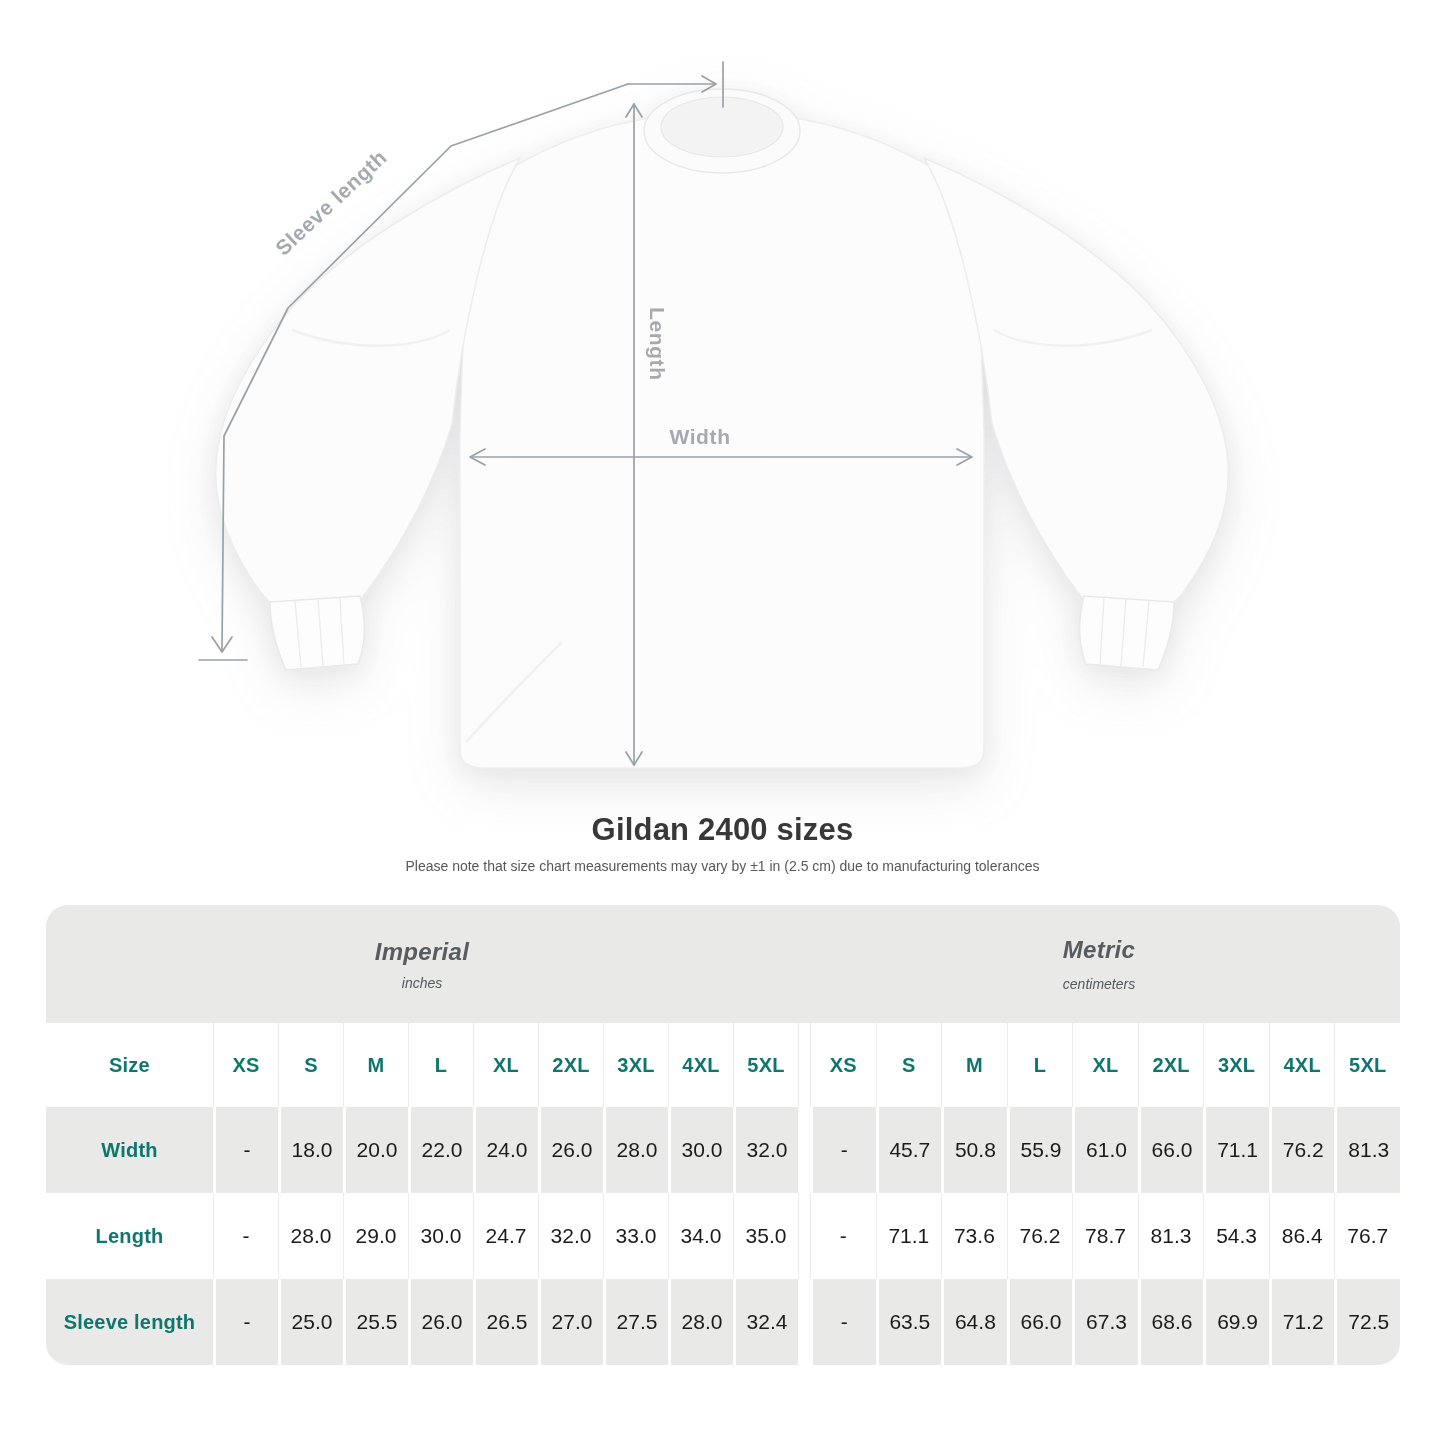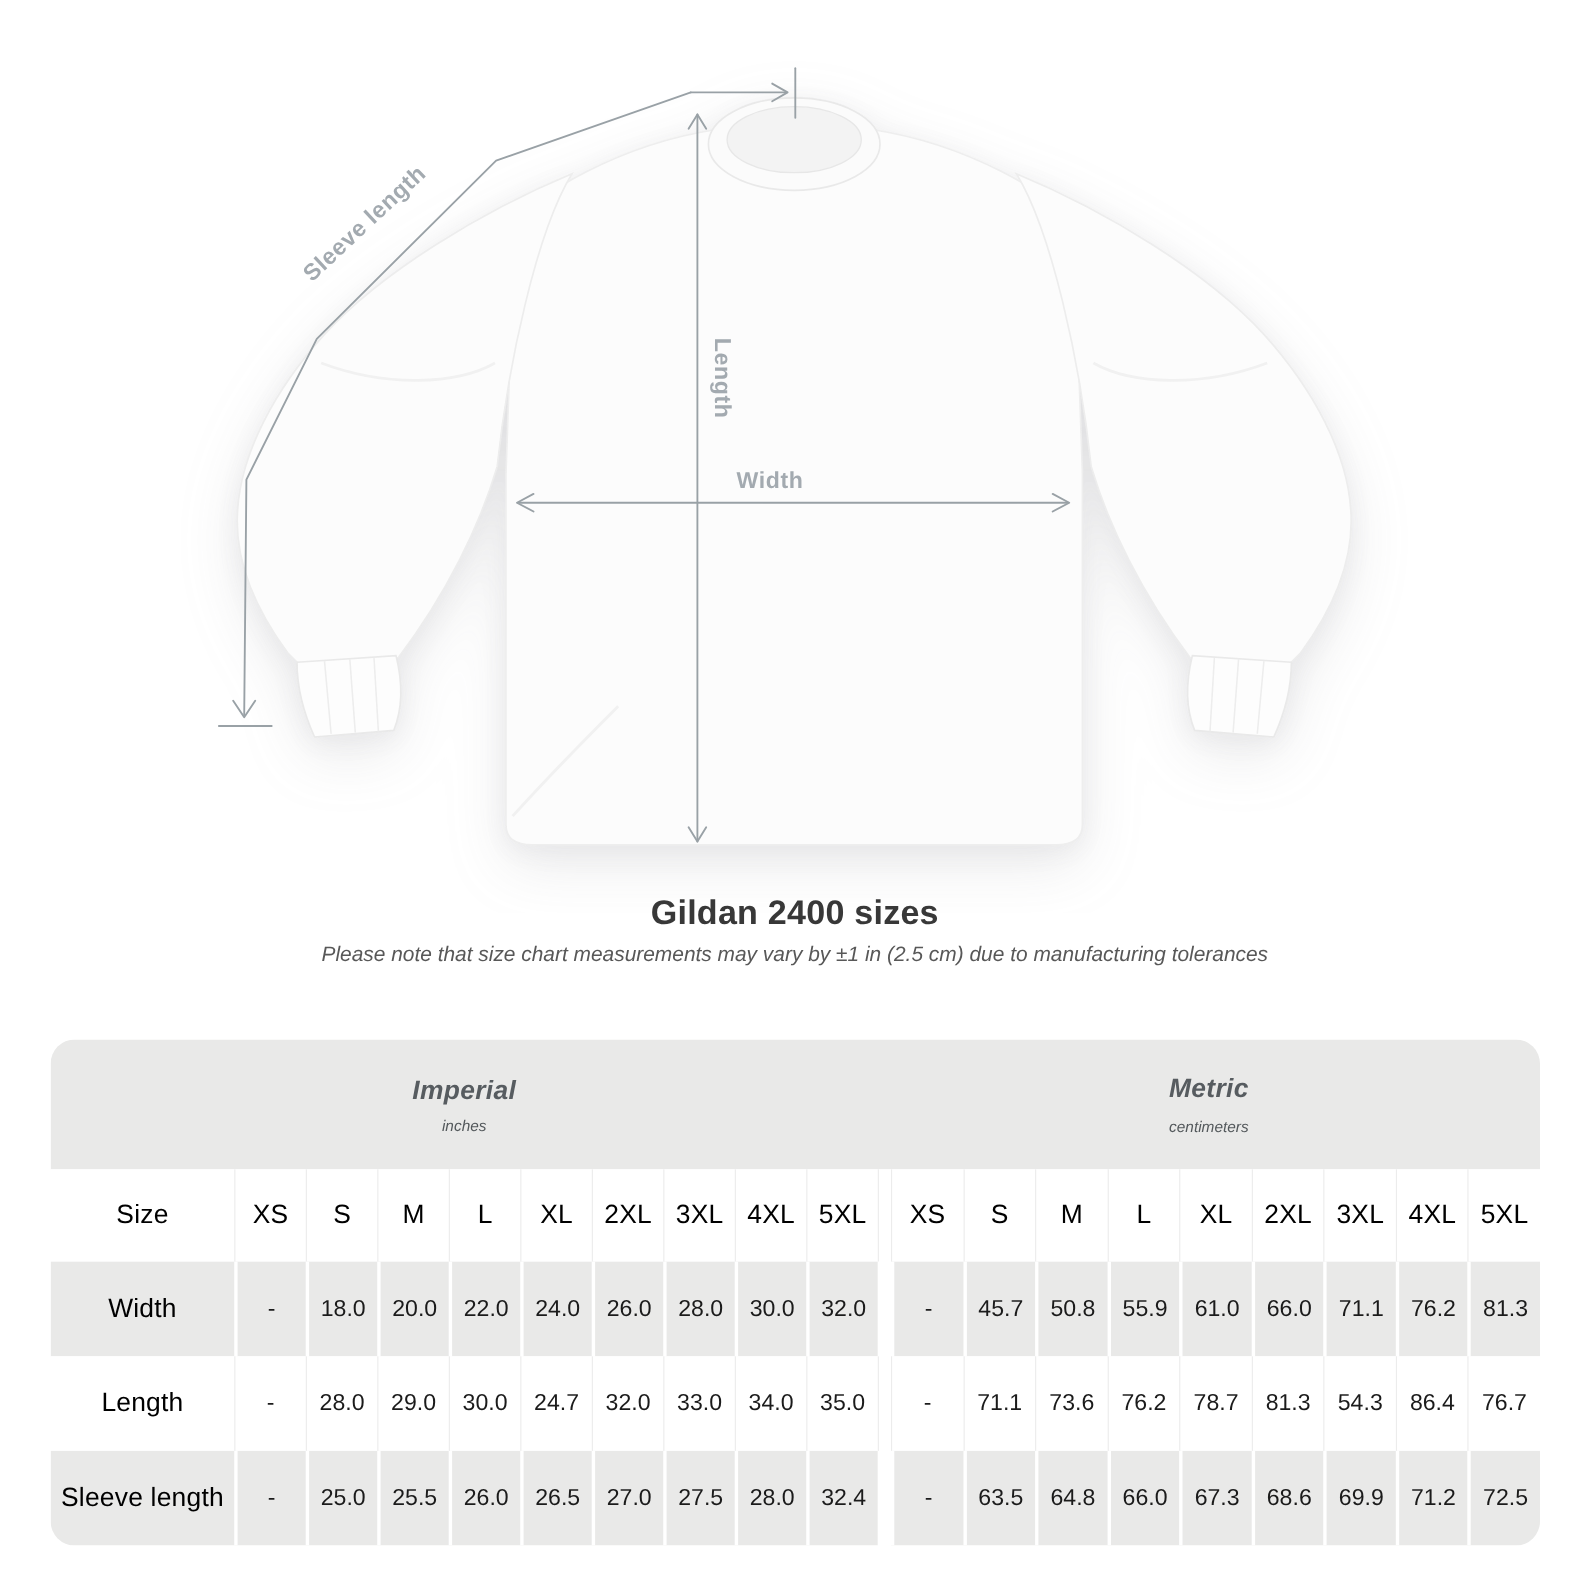--- a/index.html
+++ b/index.html
@@ -8,37 +8,37 @@
     font-family:"Liberation Sans","DejaVu Sans",sans-serif;
   }
   
   #diagram{position:absolute;left:0;top:0;width:1445px;height:830px;}
   .shirt{filter:drop-shadow(0 18px 26px rgba(110,110,118,.14)) drop-shadow(0 4px 10px rgba(120,120,125,.08));}
   .measure-line{stroke:#99a1a6;stroke-width:1.7;fill:none;stroke-linecap:round;stroke-linejoin:round;}
   .measure-label{fill:#a3aab0;font-weight:bold;font-size:21px;letter-spacing:.6px;}
   
   .heading{position:absolute;left:0;top:812px;width:1445px;text-align:center;}
   .heading h1{margin:0;font-size:31px;font-weight:bold;color:#383838;letter-spacing:.2px;}
-  .heading p{margin:10px 0 0 0;font-size:19px;font-style:italic;color:#585858;}
+  .heading p{margin:10px 0 0 0;font-size:14px;color:#585858;}
   
   #size-table{
-    position:absolute;left:46px;top:945px;width:1354px;height:460px;
+    position:absolute;left:46px;top:905px;width:1354px;height:460px;
     border-radius:22px;overflow:hidden;background:#ffffff;
   }
   .band{height:118px;background:#e9e9e8;display:flex;}
   .band-half{display:flex;flex-direction:column;align-items:center;justify-content:center;row-gap:9px;}
   .band-imperial{width:752px;}
   .band-metric{flex:1;gap:12px;}
   .band-name{font-size:24px;font-weight:bold;font-style:italic;color:#575c60;letter-spacing:.3px;}
   .band-unit{font-size:14px;font-style:italic;color:#53585b;}
   .t-row{display:grid;grid-template-columns:167px repeat(9,65px) 12px repeat(9,1fr);}
   .t-row .cell{display:flex;align-items:center;justify-content:center;overflow:hidden;}
   .size-row{height:84px;}
   .data-row{height:86px;}
-  .lab{font-weight:normal;color:#000000;font-size:24px;letter-spacing:.2px;}
+  .lab{font-weight:bold;color:#0f766e;font-size:20px;letter-spacing:.2px;}
   .val{color:#1b1b1b;font-size:21px;}
   .size-row .cell,.white .cell{background:#ffffff;border-left:1.5px solid #ececec;}
   .gray .cell{background:#e9e9e8;border-left:3px solid #ffffff;}
   .gray .cell.spacer{background:#ffffff;border-left:none;}
   .size-row .cell.spacer,.white .cell.spacer{background:#ffffff;}
   .t-row .cell.first{border-left:none;}
 </style>
 </head>
 <body>
 

